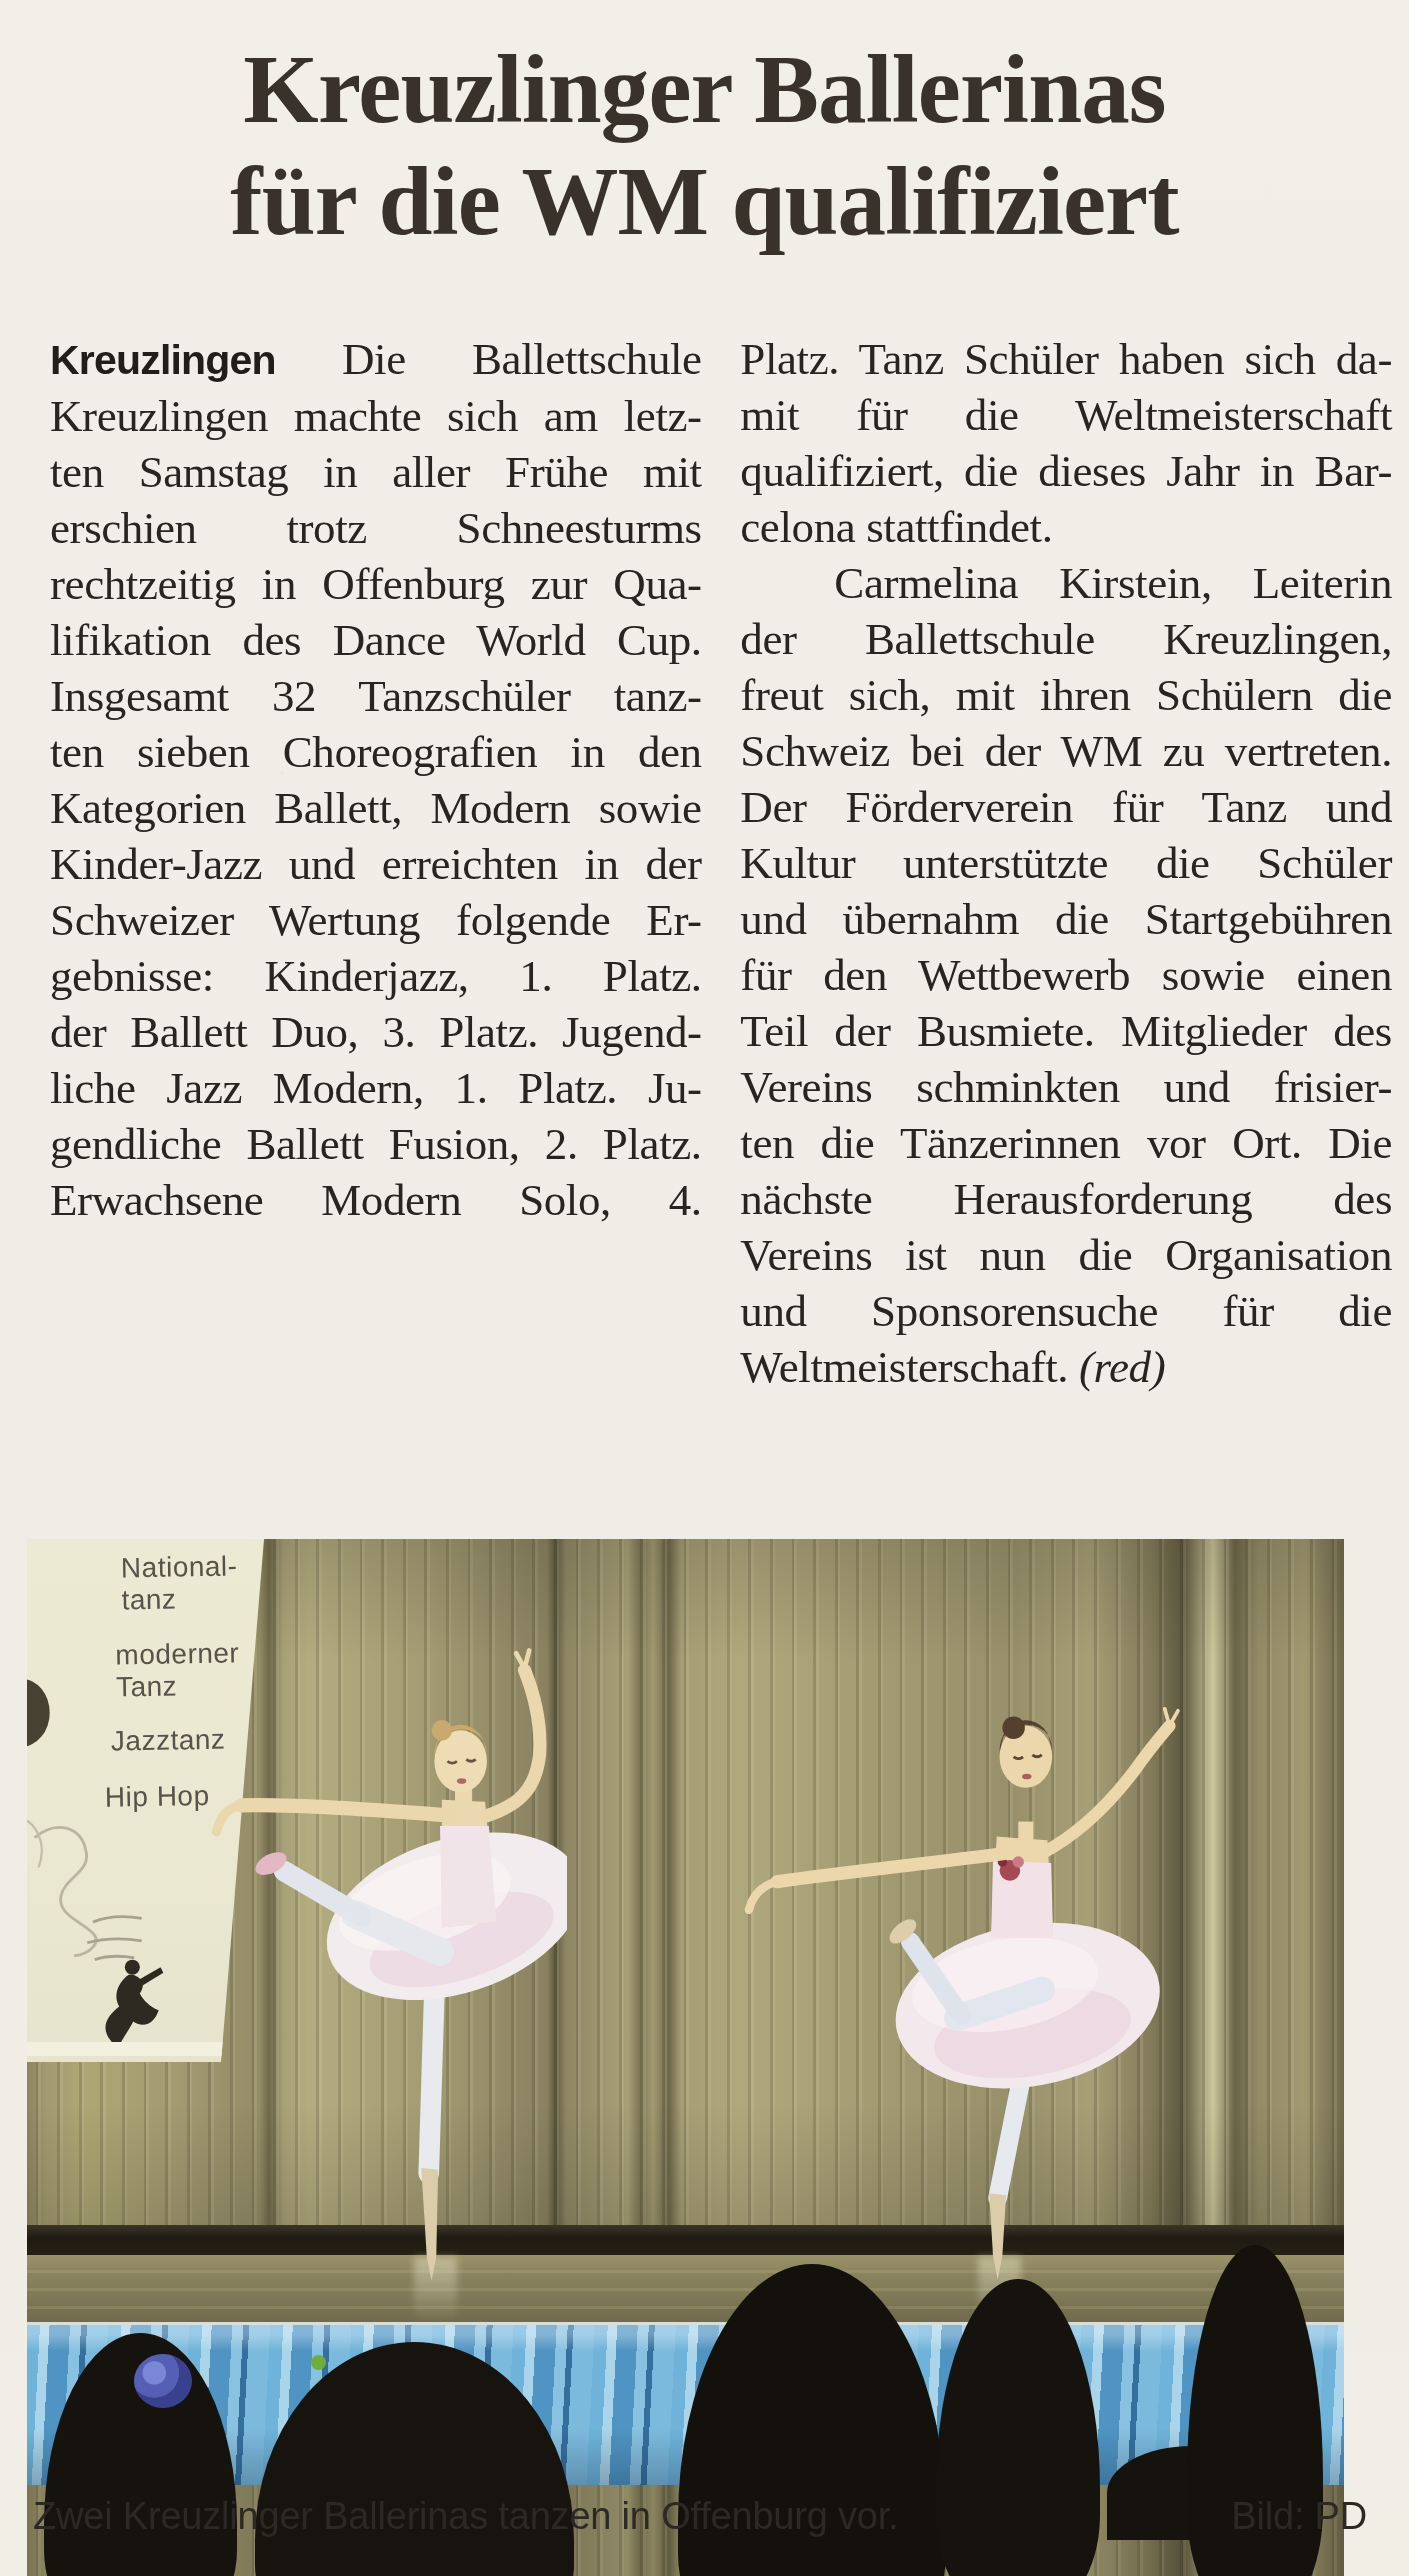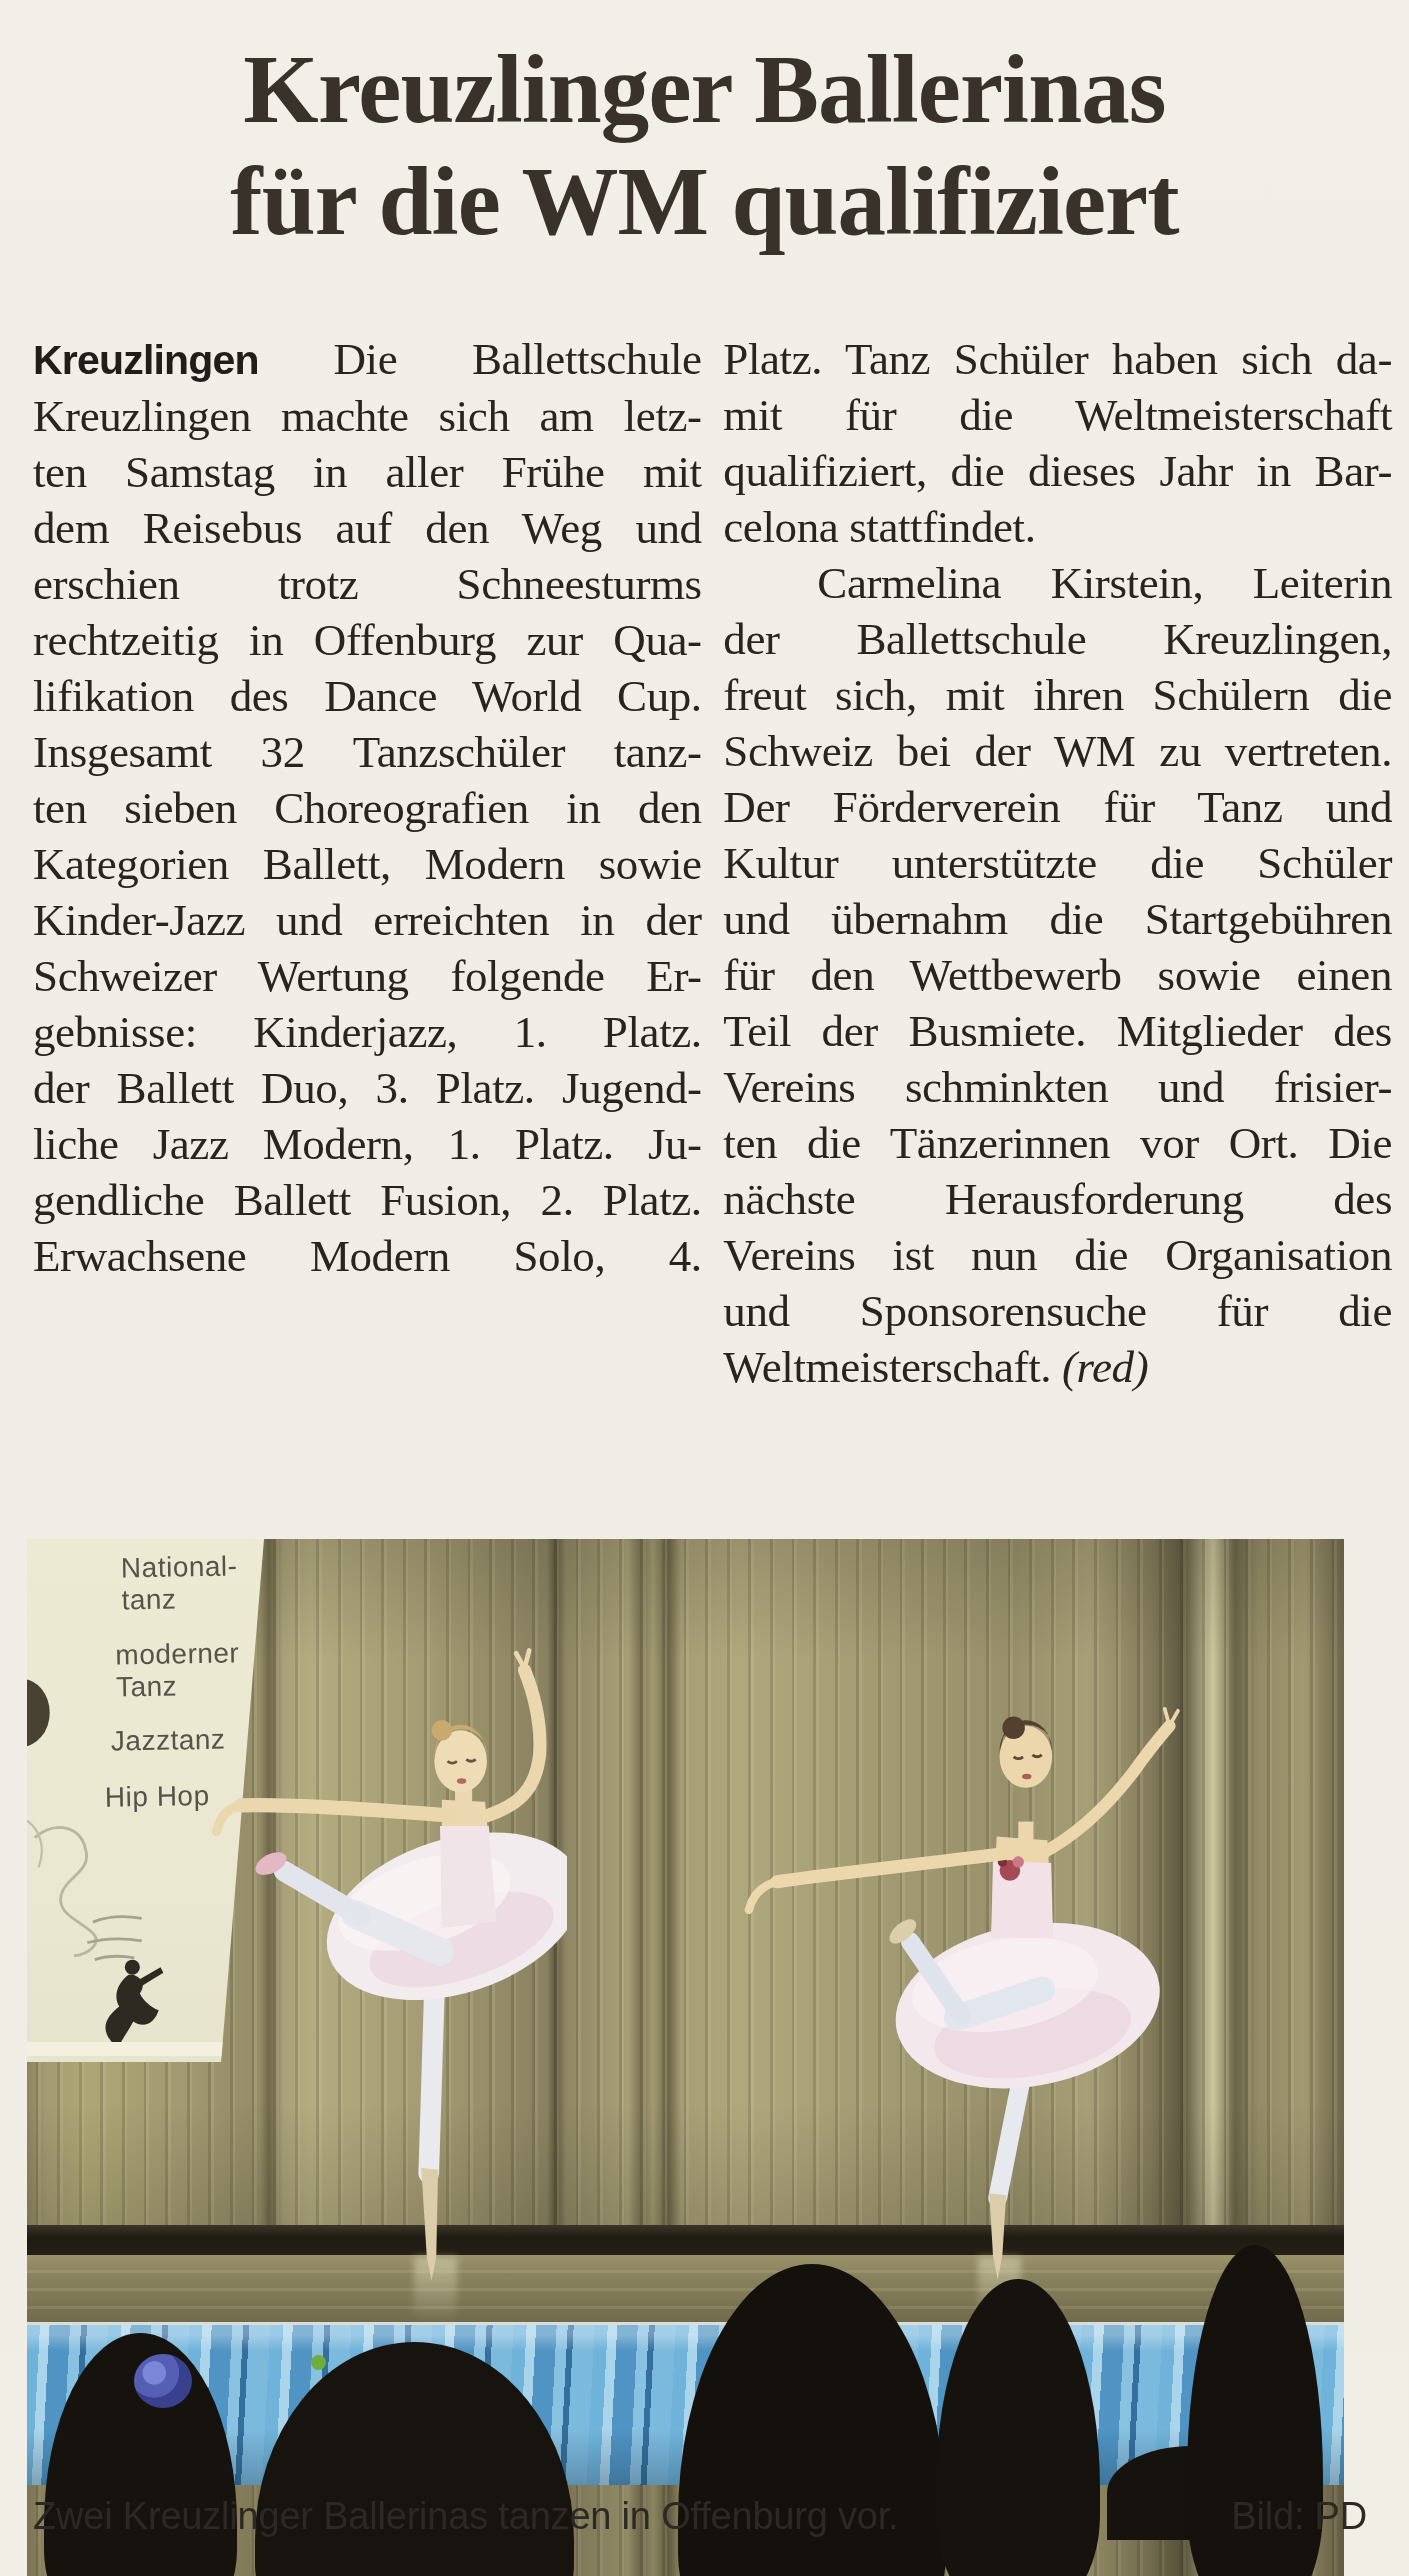--- a/index.html
+++ b/index.html
@@ -16,21 +16,21 @@
     position:absolute; top:34px; left:0; width:100%;
     text-align:center; font-weight:700; font-size:97px; line-height:112px;
     letter-spacing:-0.9px; color:#39322b;
   }
   
   .body-cols{
     position:absolute; top:331px; left:33px; width:1359px;
     display:flex; gap:21.6px;
     font-size:45px; line-height:56px; letter-spacing:-0.4px; color:#29241f;
   }
-  .col{width:669px;}
+  .col{width:669px;margin-left:17px;}
   .bl{text-align:justify; text-align-last:justify;}
   .bl.end{text-align-last:left;}
   .bl.indent{text-indent:94px;}
   .lead{
     font-family:"Liberation Sans", sans-serif; font-weight:700;
     font-size:41px; letter-spacing:-0.8px; color:#211d19;
   }
   .byline-i{font-style:italic;}
   
   .photo{
@@ -127,21 +127,20 @@
     <div>Kreuzlinger Ballerinas</div>
     <div>für die WM qualifiziert</div>
   </div>
 
   <div class="body-cols">
     <div class="col">
       <div class="bl"><span class="lead">Kreuzlingen</span> <span>Die Ballettschule</span></div>
       <div>
           <div class="bl">Kreuzlingen machte sich am letz-</div>
           <div class="bl">ten Samstag in aller Frühe mit</div>
-          <div class="bl">dem Reisebus auf den Weg und</div>
           <div class="bl">erschien trotz Schneesturms</div>
           <div class="bl">rechtzeitig in Offenburg zur Qua-</div>
           <div class="bl">lifikation des Dance World Cup.</div>
           <div class="bl">Insgesamt 32 Tanzschüler tanz-</div>
           <div class="bl">ten sieben Choreografien in den</div>
           <div class="bl">Kategorien Ballett, Modern sowie</div>
           <div class="bl">Kinder-Jazz und erreichten in der</div>
           <div class="bl">Schweizer Wertung folgende Er-</div>
           <div class="bl">gebnisse: Kinderjazz, 1. Platz.</div>
           <div class="bl">der Ballett Duo, 3. Platz. Jugend-</div>

